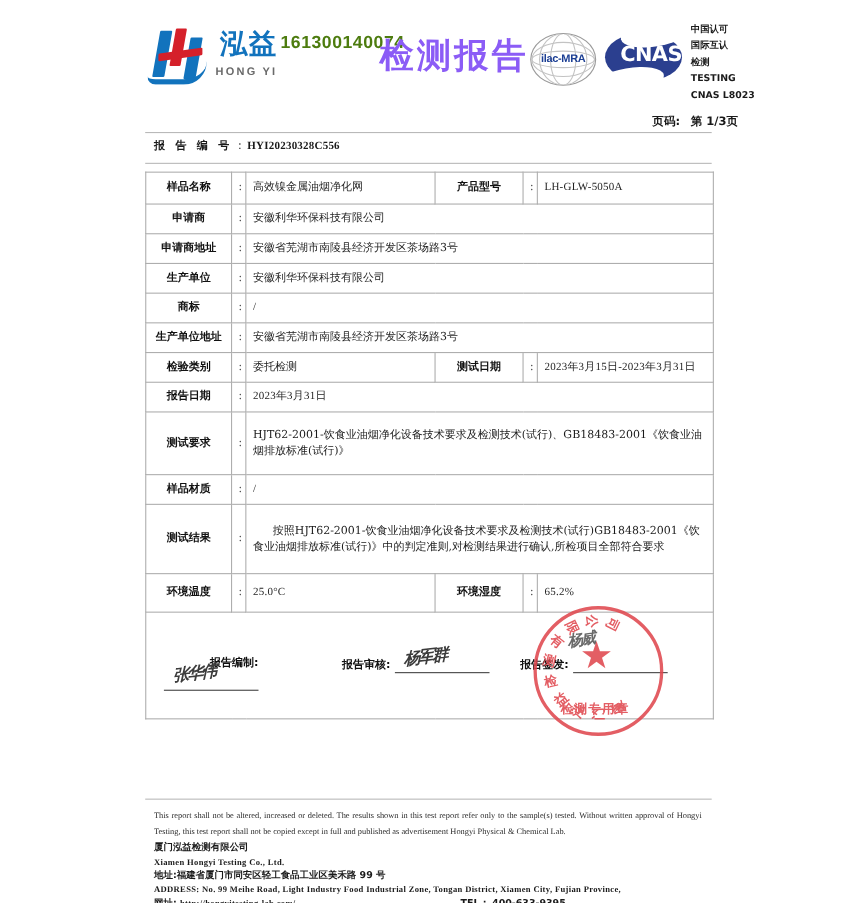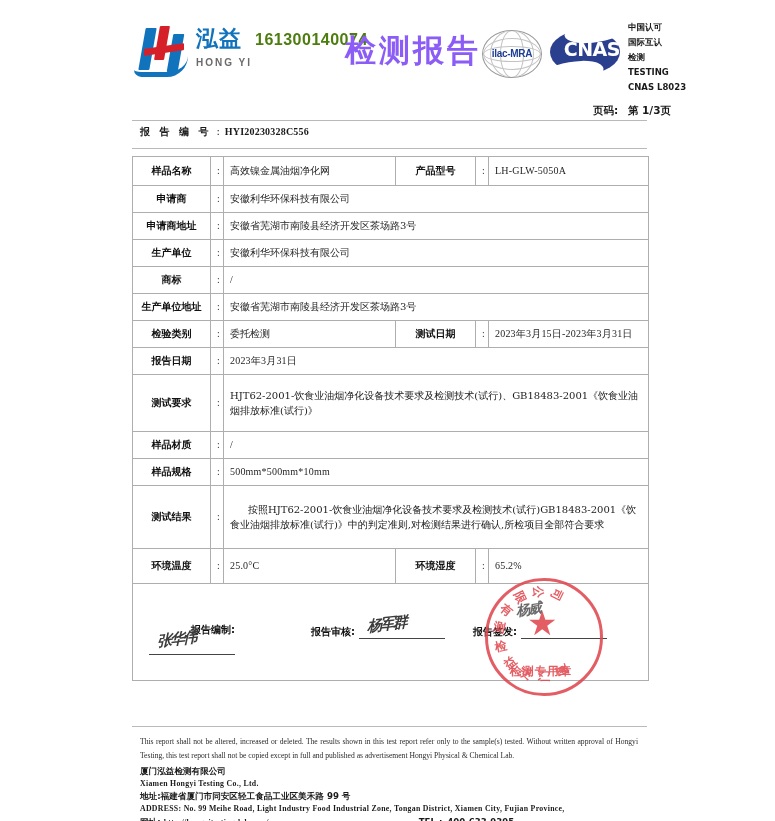--- a/index.html
+++ b/index.html
@@ -70,25 +70,26 @@
     width: 54px; height: 16px;
     border-bottom: 5px solid #1273bd;
     border-radius: 0 0 40px 14px;
   }
   .hy-text {
     margin-left: 4px;
     padding-top: 2px;
   }
   .hy-cn {
     font-family: Liberation Serif, serif;
-    font-size: 22px;
+    font-size: 25px;
     font-weight: bold;
     color: #1273bd;
     line-height: 1;
     letter-spacing: 1px;
+    text-align: right;
   }
   .hy-en {
     font-family: "Liberation Sans", sans-serif;
     font-size: 10px;
     font-weight: bold;
     color: #6a6a6a;
     letter-spacing: 2px;
     margin-top: 7px;
     text-align: right;
   }
@@ -641,25 +642,20 @@
       </tr>
       <tr>
         <td class="c-lbl" style="height:56px">测试要求</td>
         <td class="c-col">:</td>
         <td class="req-cell" colspan="4">HJT62-2001-饮食业油烟净化设备技术要求及检测技术(试行)、GB18483-2001《饮食业油烟排放标准(试行)》</td>
       </tr>
       <tr class="r-h26">
         <td class="c-lbl">样品材质</td>
         <td class="c-col">:</td>
         <td class="c-val" colspan="4">/</td>
-      </tr>
-      <tr class="r-h26">
-        <td class="c-lbl">样品规格</td>
-        <td class="c-col">:</td>
-        <td class="c-val cell-mono" colspan="4">500mm*500mm*10mm</td>
       </tr>
       <tr>
         <td class="c-lbl" style="height:62px">测试结果</td>
         <td class="c-col">:</td>
         <td class="res-cell" colspan="4">按照HJT62-2001-饮食业油烟净化设备技术要求及检测技术(试行)GB18483-2001《饮食业油烟排放标准(试行)》中的判定准则,对检测结果进行确认,所检项目全部符合要求</td>
       </tr>
       <tr>
         <td class="c-lbl" style="height:34px">环境温度</td>
         <td class="c-col">:</td>
         <td class="c-val cell-mono">25.0°C</td>

